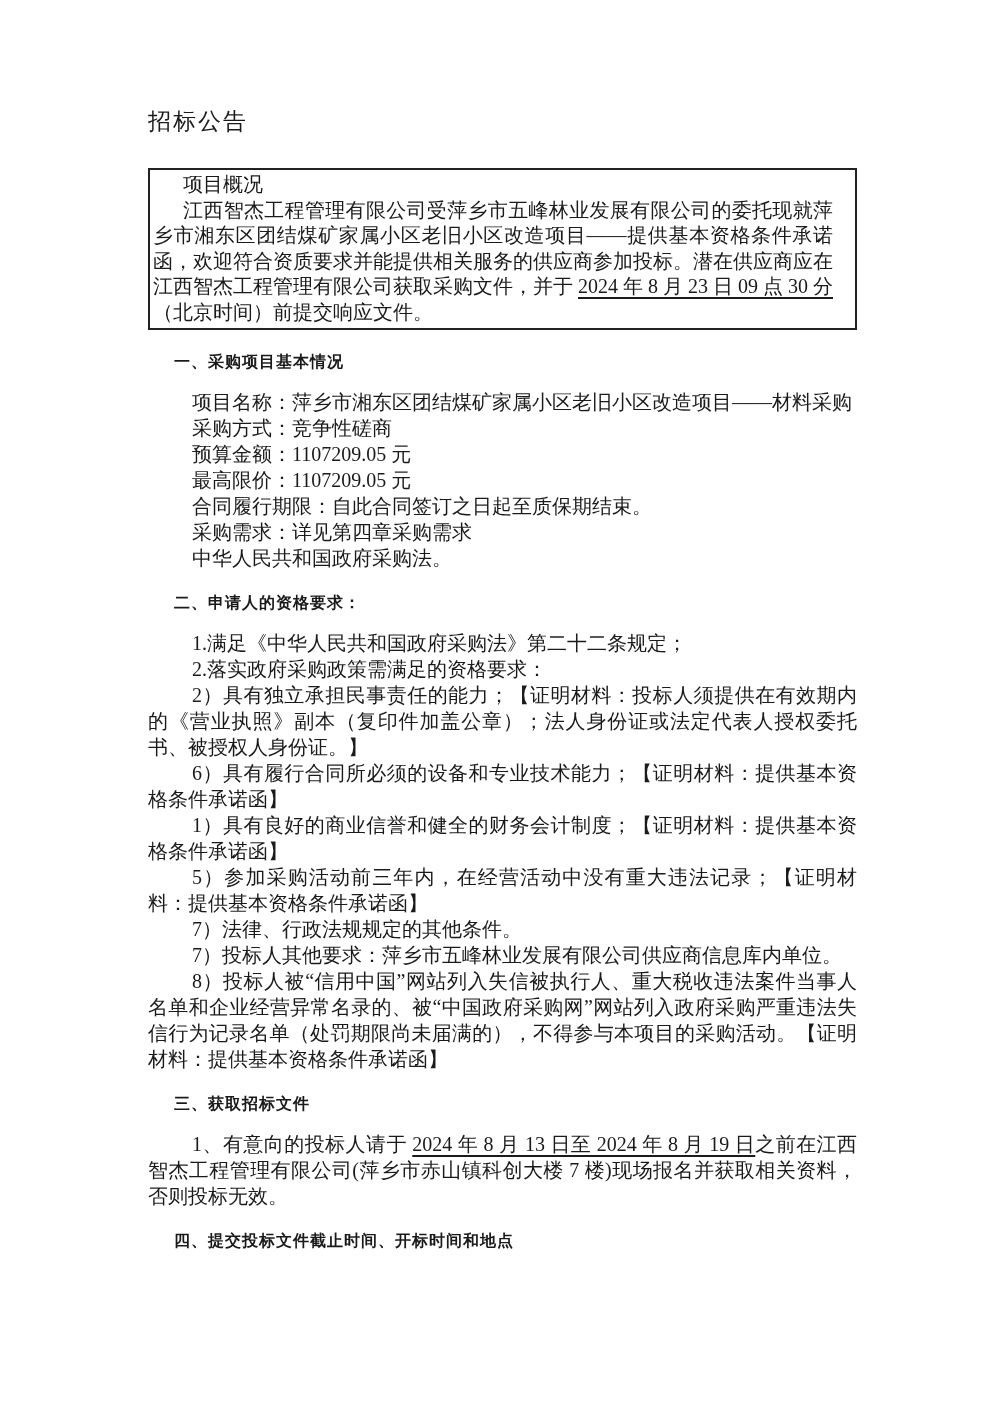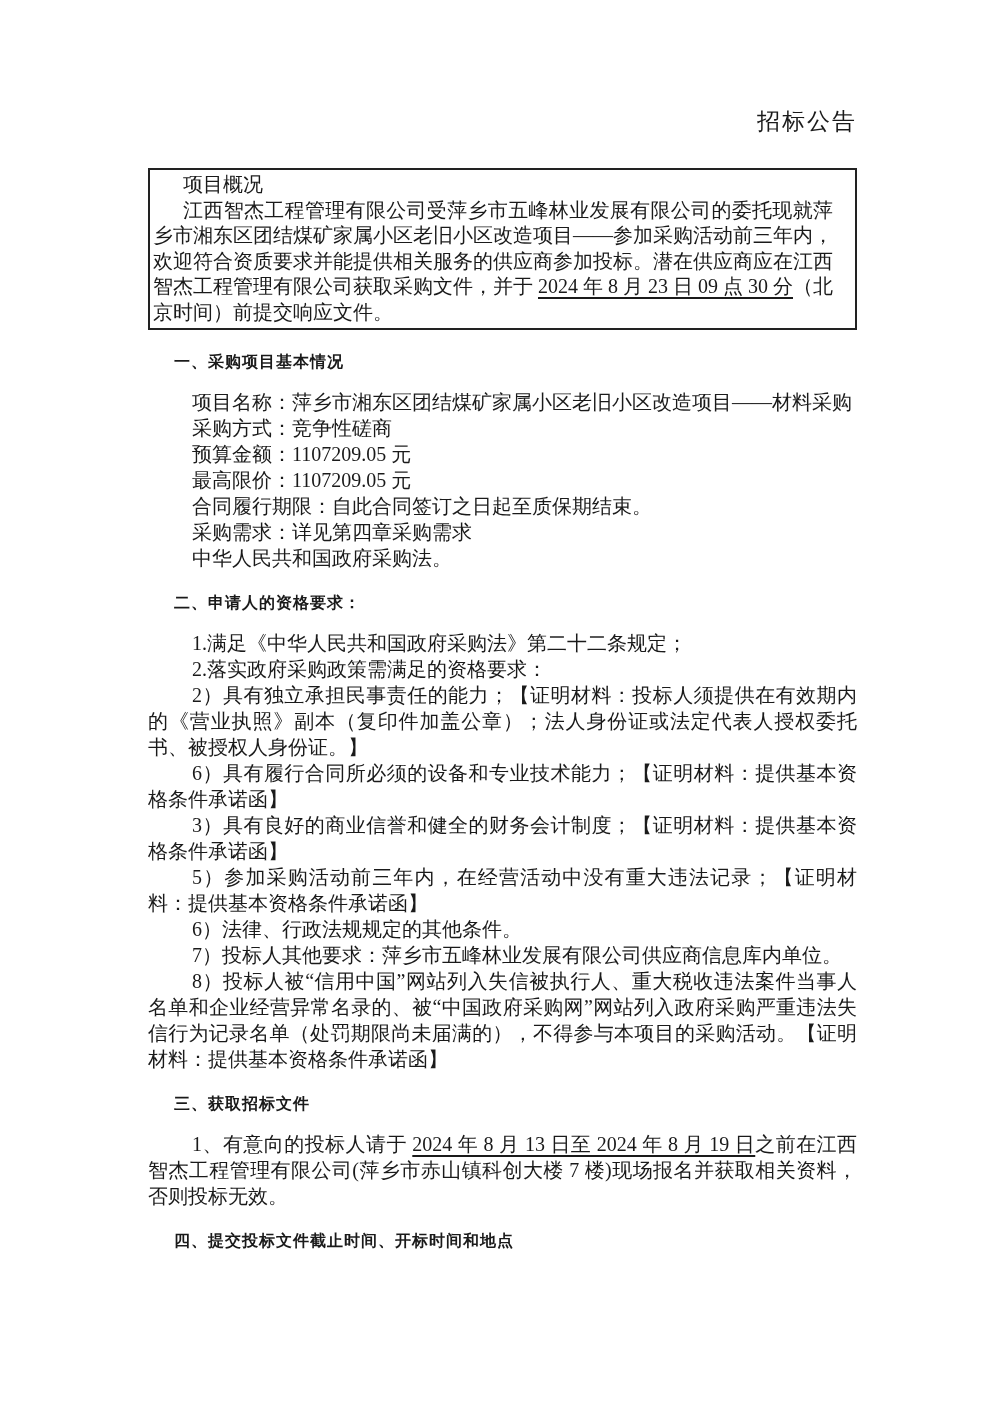--- a/index.html
+++ b/index.html
@@ -12,21 +12,21 @@
     background: #ffffff;
     padding: 106px 143px 0 148px;
     font-family: "Liberation Serif", "DejaVu Serif", serif;
     color: #1a1a1a;
     font-size: 20px;
     line-height: 26px;
     text-align: justify;
     overflow: hidden;
   }
   .doc-title {
-    text-align: right;
+    text-align: left;
     font-size: 23px;
     font-weight: normal;
     letter-spacing: 2px;
     line-height: 32px;
     margin: 0 0 30px 0;
   }
   .overview-box {
     border: 2px solid #222222;
     box-sizing: border-box;
     padding: 2px 22px 3px 3px;
@@ -47,40 +47,40 @@
 </style>
 </head>
 <body>
 
 <div class="page">
 
   <h1 class="doc-title">招标公告</h1>
 
   <div class="overview-box">
     <p>项目概况</p>
-    <p><span>江西智杰工程管理有限公司受萍乡市五峰林业发展有限公司的委托现就萍乡市湘东区团结煤矿家属小区老旧小区改造项目——参加采购活动前三年内，欢迎符合资质要求并能提供相关服务的供应商参加投标。潜在供应商应在江西智杰工程管理有限公司获取采购文件，并于 </span><span class="u">2024 年 8 月 23 日 09 点 30 分</span><span>（北京时间）前提交响应文件。</span></p>
+    <p><span>江西智杰工程管理有限公司受萍乡市五峰林业发展有限公司的委托现就萍乡市湘东区团结煤矿家属小区老旧小区改造项目——提供基本资格条件承诺函，欢迎符合资质要求并能提供相关服务的供应商参加投标。潜在供应商应在江西智杰工程管理有限公司获取采购文件，并于 </span><span class="u">2024 年 8 月 23 日 09 点 30 分</span><span>（北京时间）前提交响应文件。</span></p>
   </div>
 
   <h2 class="sec">一、采购项目基本情况</h2>
   <p class="line">项目名称：萍乡市湘东区团结煤矿家属小区老旧小区改造项目——材料采购</p>
   <p class="line">采购方式：竞争性磋商</p>
   <p class="line">预算金额：1107209.05 元</p>
   <p class="line">最高限价：1107209.05 元</p>
   <p class="line">合同履行期限：自此合同签订之日起至质保期结束。</p>
   <p class="line">采购需求：详见第四章采购需求</p>
   <p class="line">中华人民共和国政府采购法。</p>
 
   <h2 class="sec">二、申请人的资格要求：</h2>
   <p class="line">1.满足《中华人民共和国政府采购法》第二十二条规定；</p>
   <p class="line">2.落实政府采购政策需满足的资格要求：</p>
   <p class="line">2）具有独立承担民事责任的能力；【证明材料：投标人须提供在有效期内的《营业执照》副本（复印件加盖公章）；法人身份证或法定代表人授权委托书、被授权人身份证。】</p>
   <p class="line">6）具有履行合同所必须的设备和专业技术能力；【证明材料：提供基本资格条件承诺函】</p>
-  <p class="line">3）具有良好的商业信誉和健全的财务会计制度；【证明材料：提供基本资格条件承诺函】</p>
+  <p class="line">1）具有良好的商业信誉和健全的财务会计制度；【证明材料：提供基本资格条件承诺函】</p>
   <p class="line">5）参加采购活动前三年内，在经营活动中没有重大违法记录；【证明材料：提供基本资格条件承诺函】</p>
-  <p class="line">6）法律、行政法规规定的其他条件。</p>
+  <p class="line">7）法律、行政法规规定的其他条件。</p>
   <p class="line">7）投标人其他要求：萍乡市五峰林业发展有限公司供应商信息库内单位。</p>
   <p class="line">8）投标人被“信用中国”网站列入失信被执行人、重大税收违法案件当事人名单和企业经营异常名录的、被“中国政府采购网”网站列入政府采购严重违法失信行为记录名单（处罚期限尚未届满的），不得参与本项目的采购活动。【证明材料：提供基本资格条件承诺函】</p>
 
   <h2 class="sec">三、获取招标文件</h2>
   <p class="line"><span>1、有意向的投标人请于 </span><span class="u">2024 年 8 月 13 日至 2024 年 8 月 19 日</span><span>之前在江西智杰工程管理有限公司(萍乡市赤山镇科创大楼 7 楼)现场报名并获取相关资料，否则投标无效。</span></p>
 
   <h2 class="sec">四、提交投标文件截止时间、开标时间和地点</h2>
 
 </div>
 

